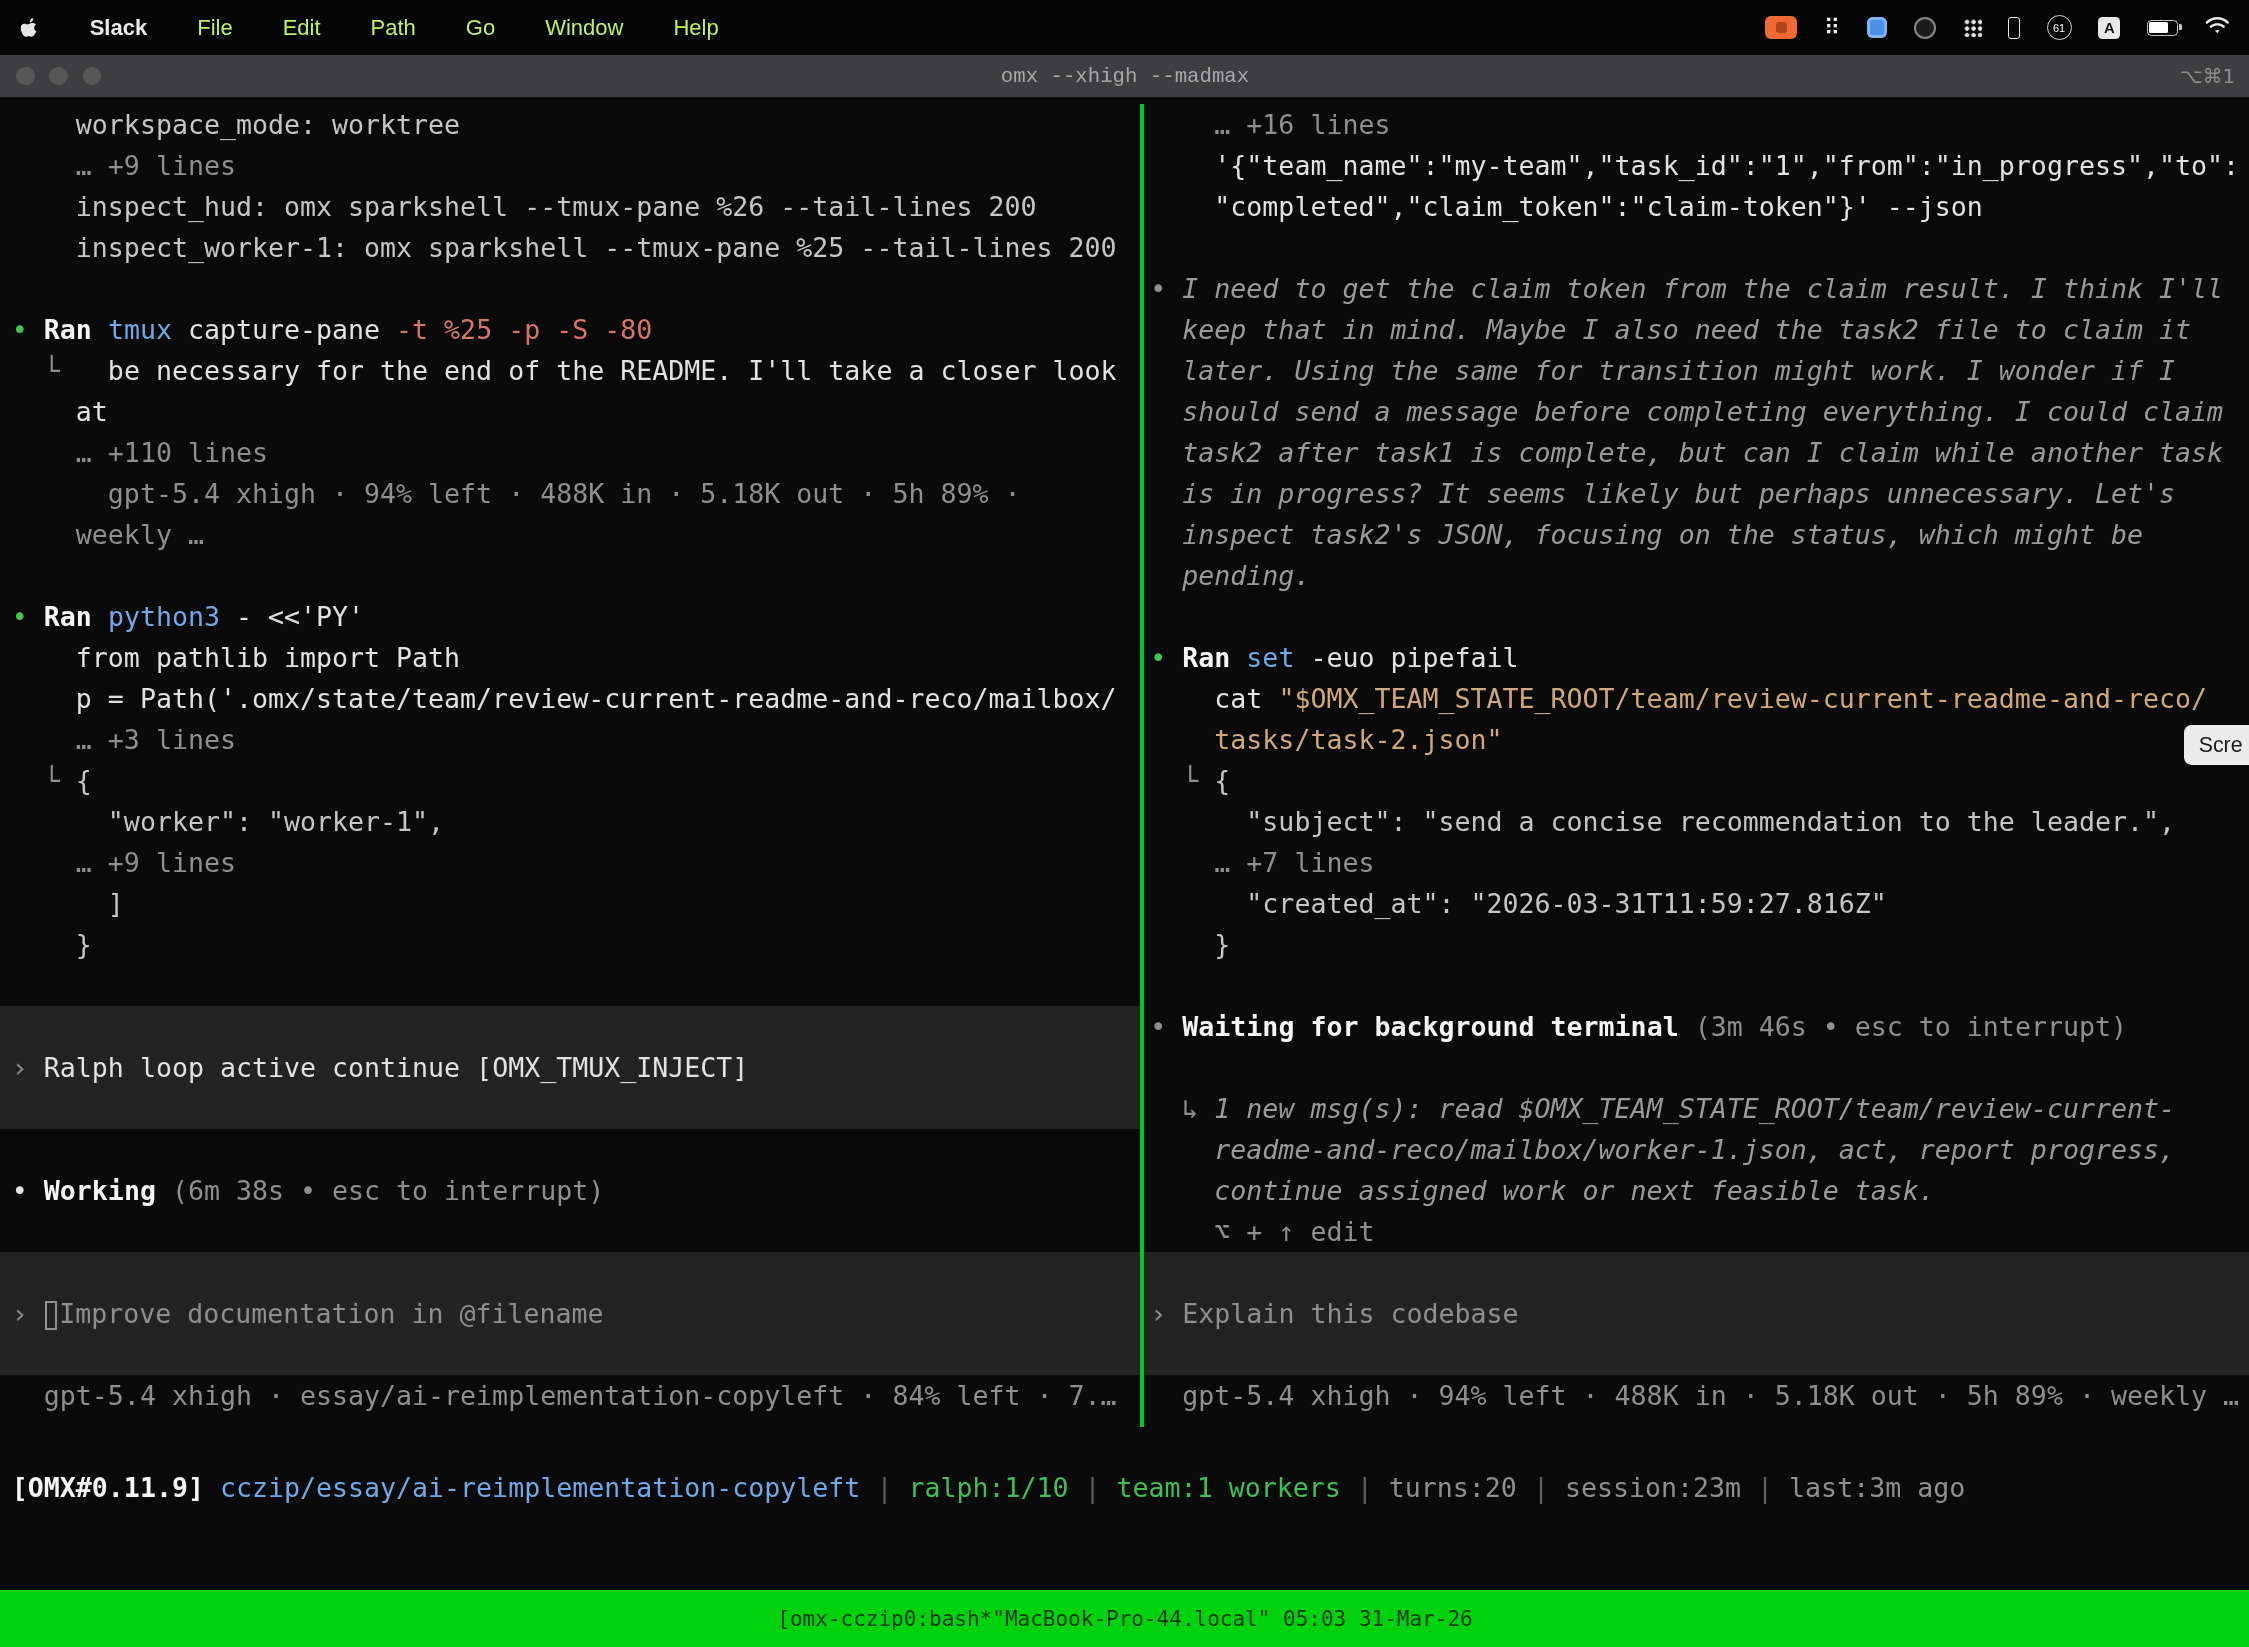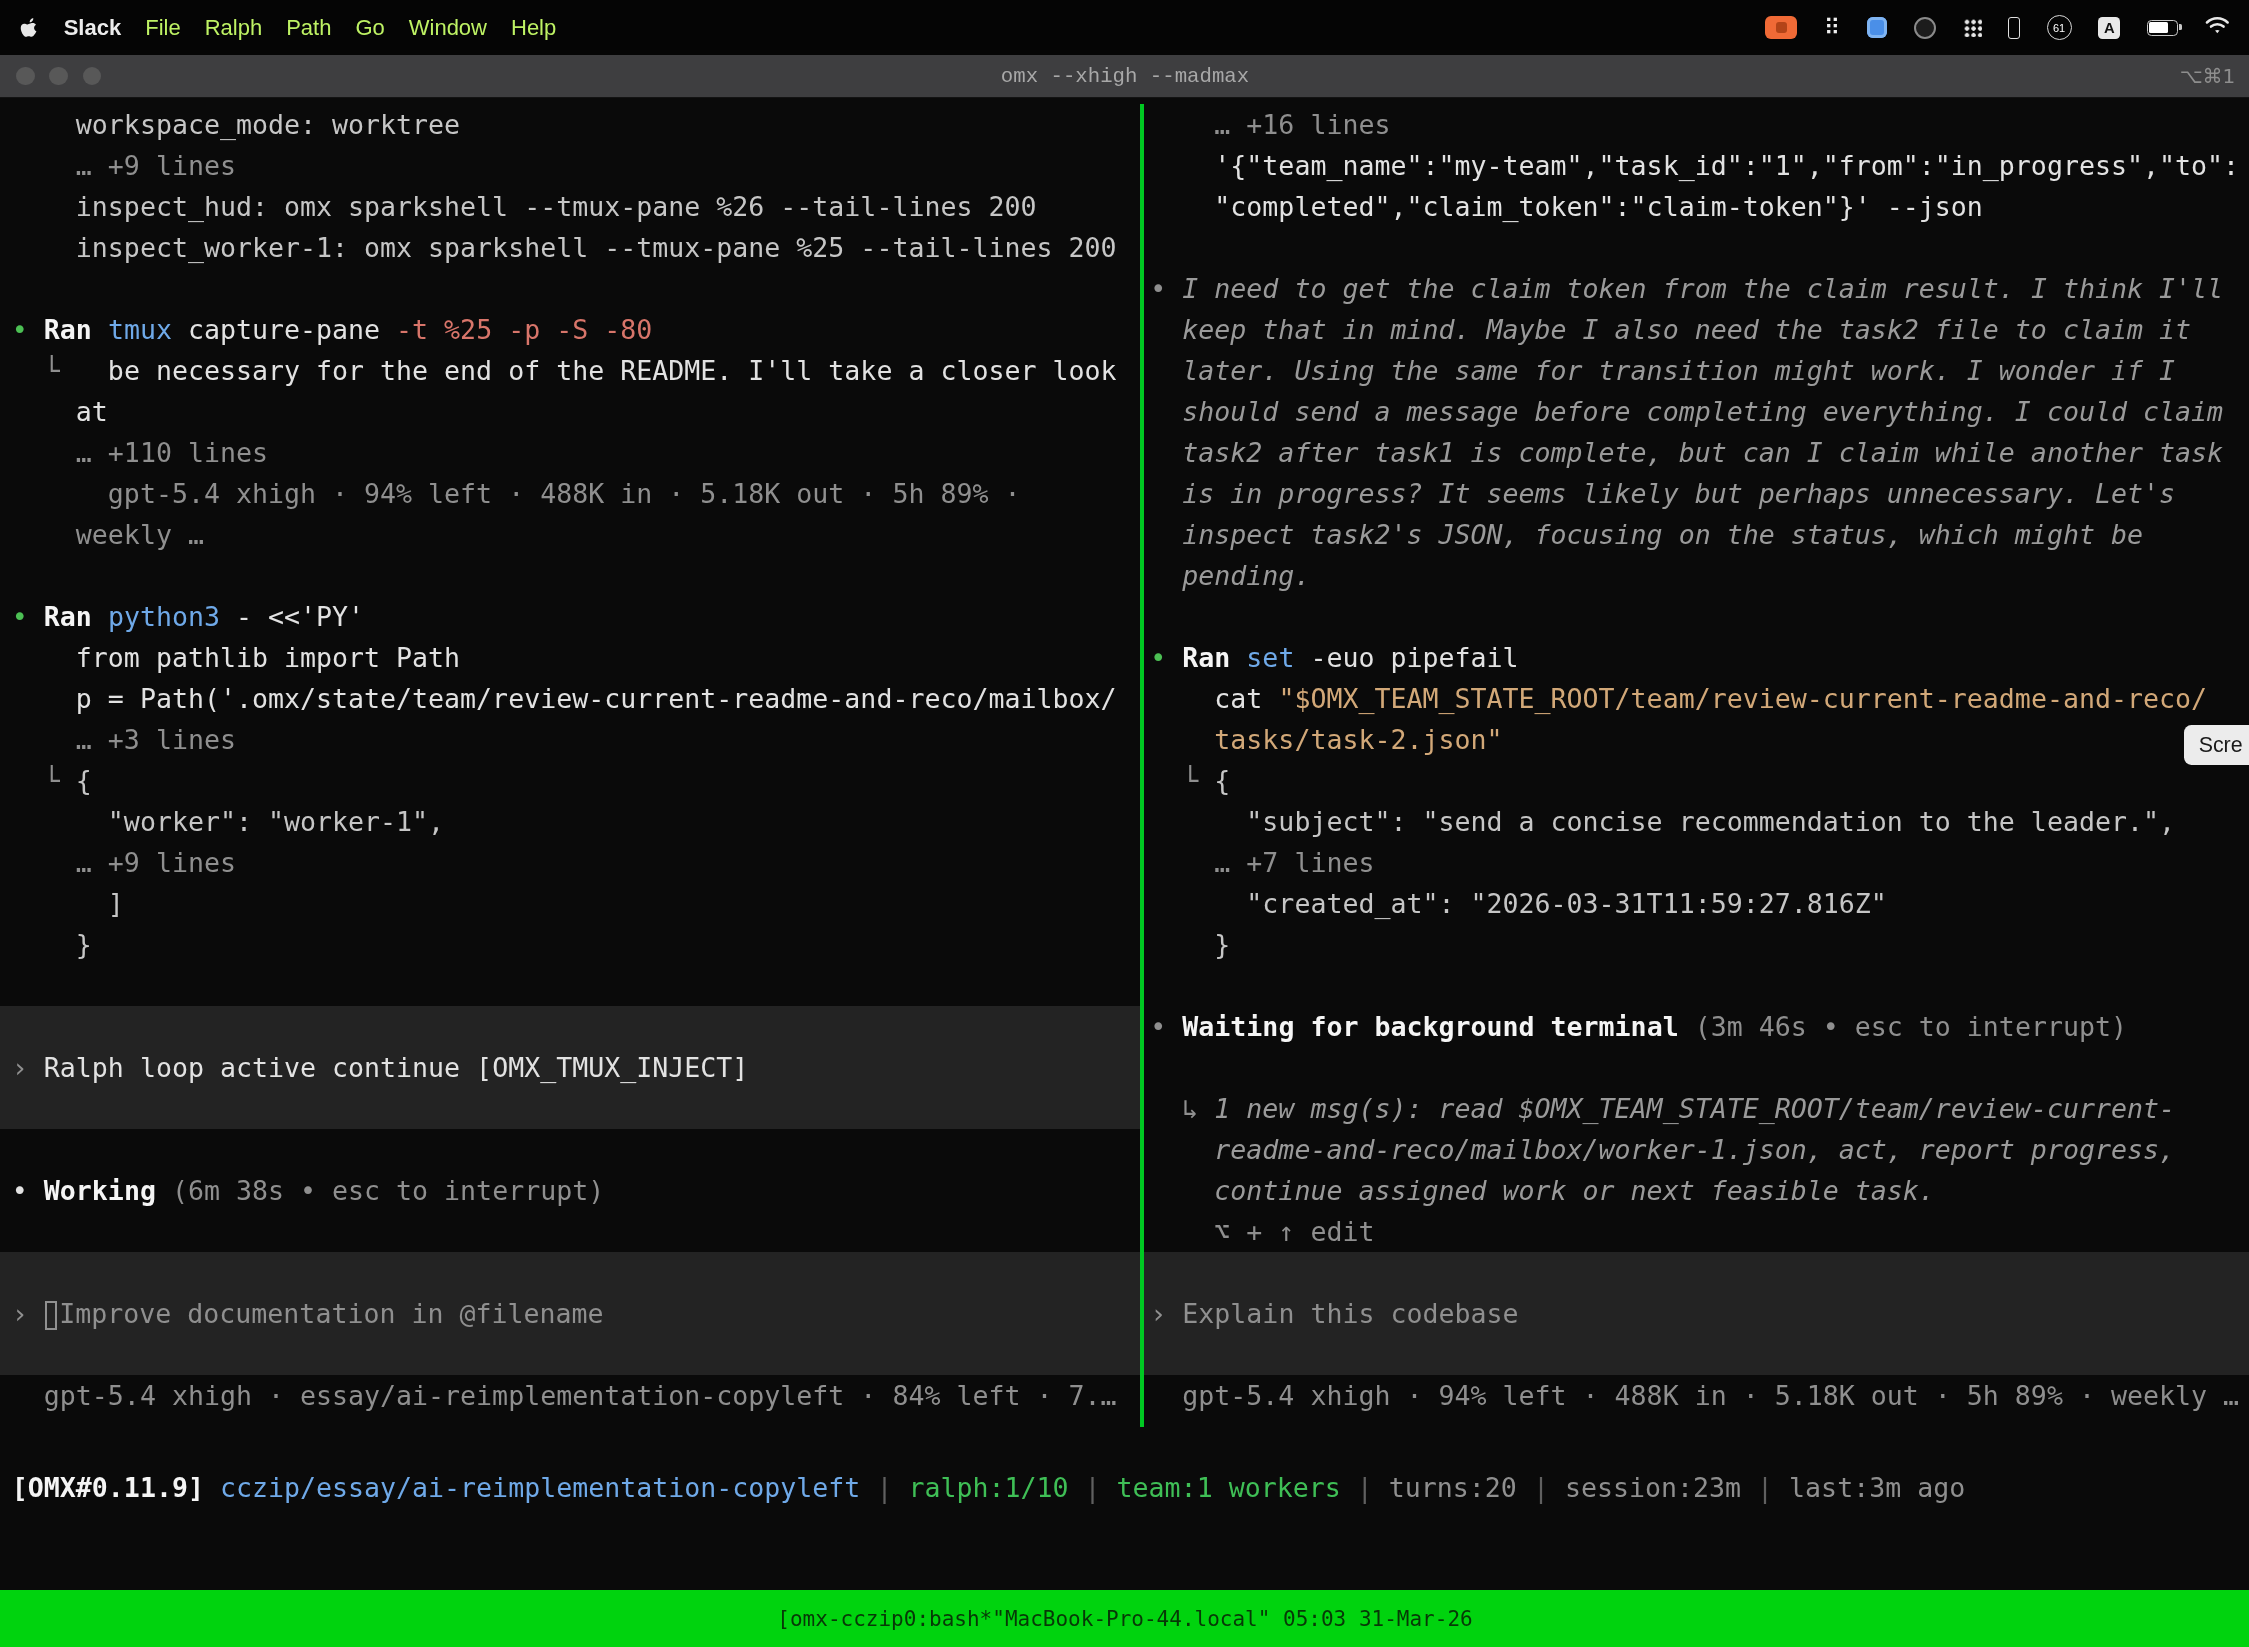--- a/index.html
+++ b/index.html
@@ -1,21 +1,21 @@
 <!DOCTYPE html>
 <html style="font-size:11.8px"><head>
 <meta charset="utf-8">
 <style>
   *{margin:0;padding:0;box-sizing:border-box}
   html,body{width:2250px;height:1648px;overflow:hidden;background:#000}
   .screen{position:relative;width:2250px;height:1648px;font-family:"Liberation Sans",sans-serif}
 
   
   .menubar{height:55px;background:#050505;display:flex;align-items:center;justify-content:space-between;color:#ececec;font-size:22px;padding:0 19px}
-  .mb-left{display:flex;align-items:center;gap:24px}
+  .mb-left{display:flex;align-items:center;gap:50px}
   .mb-app{font-weight:bold}
   .mb-item{color:#bef264}
   .apple-wrap{display:flex;align-items:center}
   .mb-right{display:flex;align-items:center;gap:26.6px}
   .rec-badge{width:32px;height:23.6px;border-radius:5.9px;background:#f06a36;display:flex;align-items:center;justify-content:center}
   .rec-badge i{display:block;width:11.8px;height:11.8px;border-radius:3px;background:#b34418}
   .kb-icon{font-size:22px;color:#eee;font-family:"DejaVu Sans",sans-serif}
   .ray-icon{width:20.7px;height:20.7px;border-radius:5.9px;background:#4a8fe8;box-shadow:inset 0 0 0 3px #7fb4f2}
   .appcirc-icon{width:22px;height:22px;border-radius:50%;background:#1c1c1c;border:2.2px solid #8a8a8a}
   .dots-icon{width:19px;height:19px;background-image:radial-gradient(circle,#e6e6e6 1.9px,transparent 2.4px);background-size:6.6px 6.6px;background-position:0.7px 0.7px}
@@ -72,21 +72,21 @@
 
   <div class="menubar">
     <div class="mb-left">
       <span class="apple-wrap">
         <svg width="20.7" height="23.6" viewBox="0 0 24 26">
             <path fill="#e8e8e8" d="M16.6 2c.1 1.2-.4 2.4-1.1 3.2-.8.9-2 1.5-3.1 1.4-.1-1.1.5-2.3 1.2-3.1C14.3 2.6 15.6 2 16.6 2zM12.2 8.2c1 0 2.3-.8 3.9-.8 1.3 0 2.8.7 3.6 2-3.2 1.8-2.7 6.3.5 7.5-.6 1.7-1.5 3.3-2.7 4.6-.8 1-1.7 2-3 2s-1.7-.8-3.2-.8-2.1.8-3.3.8-2.2-1.1-3-2.1C3.2 19 2 15.8 2 13.2c0-3.1 2.1-4.8 4.1-4.8 1.3 0 2.4.8 3.2.8.7 0 1.7-1 2.9-1z"></path>
           </svg>
       </span>
       <span class="mb-app">Slack</span>
       <span class="mb-item">File</span>
-      <span class="mb-item">Ralph</span>
+      <span class="mb-item">Edit</span>
       <span class="mb-item">Path</span>
       <span class="mb-item">Go</span>
       <span class="mb-item">Window</span>
       <span class="mb-item">Help</span>
     </div>
     <div class="mb-right">
       <span class="rec-badge">
           <i></i>
         </span>
       <span class="kb-icon">⠿</span>

